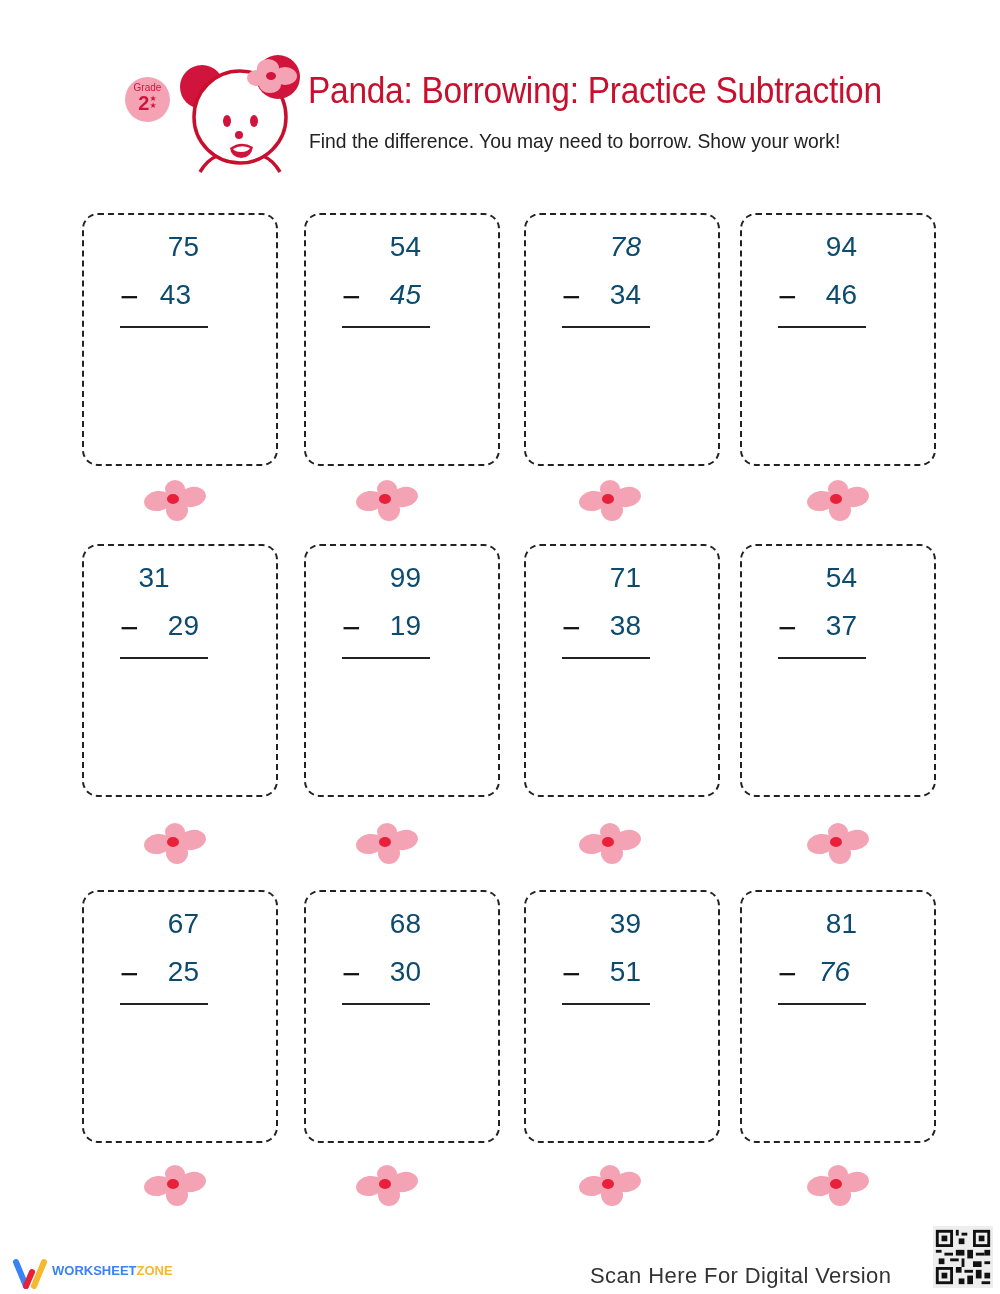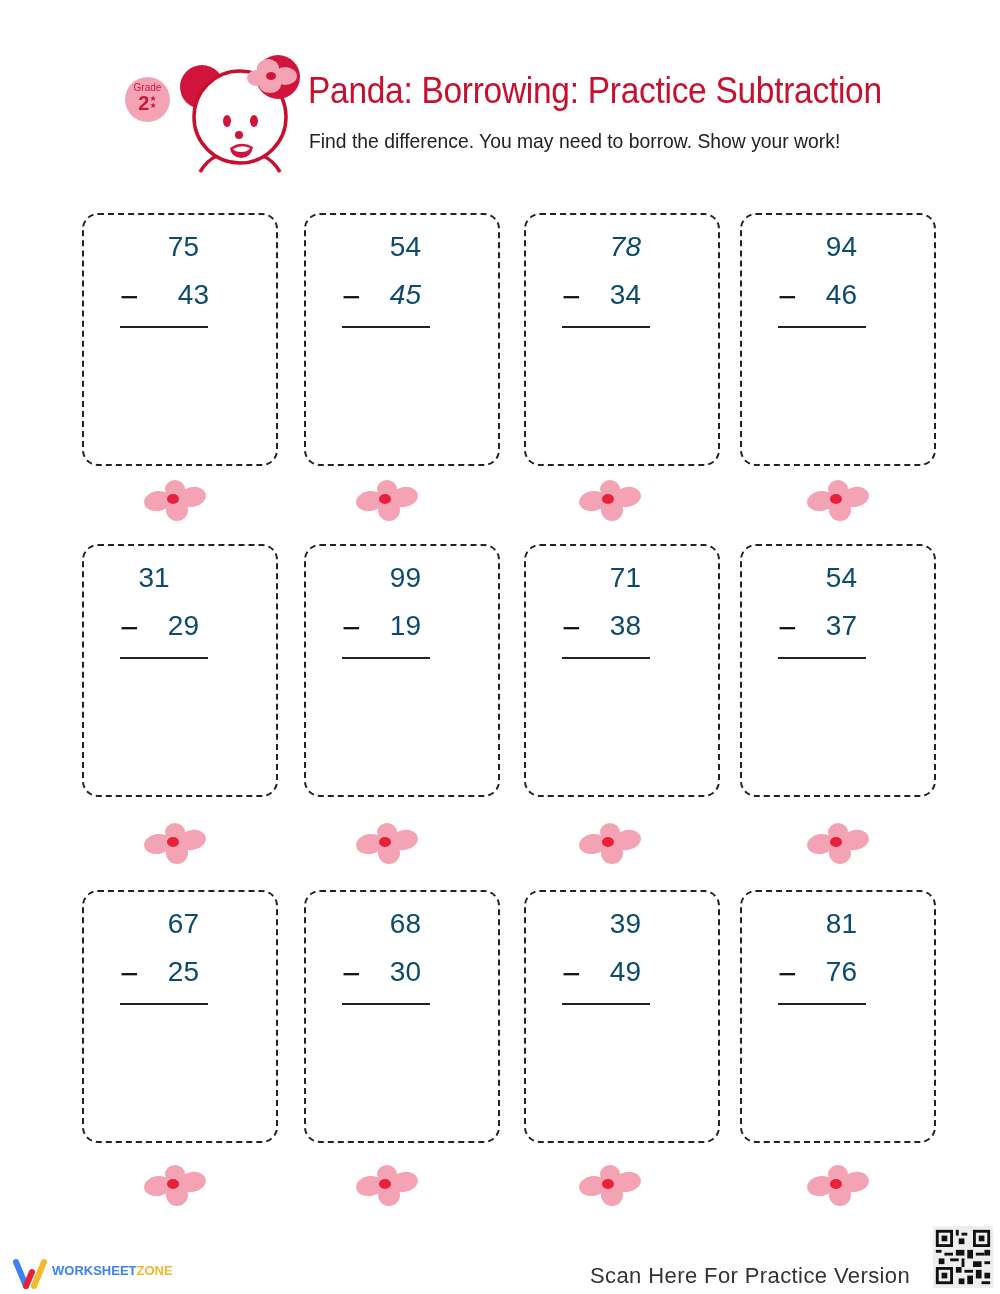--- a/index.html
+++ b/index.html
@@ -52,21 +52,21 @@
   <path d="M105 120 Q98 108 88 104" fill="none" stroke="#c8102e" stroke-width="3.5"></path>
 </svg>
 
 <div class="abs title">Panda: Borrowing: Practice Subtraction</div>
 <div class="abs subtitle">Find the difference.  You may need to borrow.  Show your work!</div>
 
 <div id="grid">
     <div class="abs card" style="left:82px;top:213px;">
       <span class="num" style="left:25px;top:16px;">75</span>
       <span class="minus" style="left:36px;top:64px;">−</span>
-      <span class="num" style="left:35px;top:64px;">43</span>
+      <span class="num" style="left:17px;top:64px;">43</span>
       <div class="rule" style="left:36px;top:111px;"></div>
       <div class="answer-area" style="position:absolute;left:10px;top:120px;width:172px;height:120px;"></div>
     </div>
     <div class="abs card" style="left:304px;top:213px;">
       <span class="num" style="left:25px;top:16px;">54</span>
       <span class="minus" style="left:36px;top:64px;">−</span>
       <span class="num" style="left:25px;top:64px;font-style:italic;">45</span>
       <div class="rule" style="left:36px;top:111px;"></div>
       <div class="answer-area" style="position:absolute;left:10px;top:120px;width:172px;height:120px;"></div>
     </div>
@@ -122,28 +122,28 @@
     <div class="abs card" style="left:304px;top:890px;">
       <span class="num" style="left:25px;top:16px;">68</span>
       <span class="minus" style="left:36px;top:64px;">−</span>
       <span class="num" style="left:25px;top:64px;">30</span>
       <div class="rule" style="left:36px;top:111px;"></div>
       <div class="answer-area" style="position:absolute;left:10px;top:120px;width:172px;height:120px;"></div>
     </div>
     <div class="abs card" style="left:524px;top:890px;">
       <span class="num" style="left:25px;top:16px;">39</span>
       <span class="minus" style="left:36px;top:64px;">−</span>
-      <span class="num" style="left:25px;top:64px;">49</span>
+      <span class="num" style="left:25px;top:64px;">51</span>
       <div class="rule" style="left:36px;top:111px;"></div>
       <div class="answer-area" style="position:absolute;left:10px;top:120px;width:172px;height:120px;"></div>
     </div>
     <div class="abs card" style="left:740px;top:890px;">
       <span class="num" style="left:25px;top:16px;">81</span>
       <span class="minus" style="left:36px;top:64px;">−</span>
-      <span class="num" style="left:25px;top:64px;">76</span>
+      <span class="num" style="left:18px;top:64px;font-style:italic;">76</span>
       <div class="rule" style="left:36px;top:111px;"></div>
       <div class="answer-area" style="position:absolute;left:10px;top:120px;width:172px;height:120px;"></div>
     </div>
     <svg class="abs flower" viewBox="0 0 66 42" style="left:142px;top:479px;">
       <g fill="#f4a3b5">
         <ellipse cx="33" cy="10" rx="10" ry="9"></ellipse>
         <ellipse cx="50" cy="18" rx="14" ry="10" transform="rotate(-10 50 18)"></ellipse>
         <ellipse cx="35" cy="31" rx="11" ry="11"></ellipse>
         <ellipse cx="16" cy="22" rx="14" ry="10" transform="rotate(-8 16 22)"></ellipse>
       </g>
@@ -251,21 +251,21 @@
   </div>
 
 <svg class="abs footer-logo" viewBox="0 0 36 34" width="36" height="34">
   <path d="M4 6 L14 30" stroke="#3b82f6" stroke-width="6" stroke-linecap="round"></path>
   <path d="M14 30 L20 16" stroke="#e8203a" stroke-width="6" stroke-linecap="round"></path>
   <path d="M22 30 L32 6" stroke="#f5b82e" stroke-width="6" stroke-linecap="round"></path>
 </svg>
 <div class="abs brand">
   <span class="b1">WORKSHEET</span><span class="b2">ZONE</span>
 </div>
-<div class="abs scan">Scan Here For Practice Version</div>
+<div class="abs scan">Scan Here For Digital Version</div>
 <svg class="abs qr" viewBox="0 0 21 21">
   <rect width="21" height="21" fill="#eee"></rect>
   <g fill="#111">
     <rect x="1" y="1" width="6" height="6"></rect>
       <rect x="2" y="2" width="4" height="4" fill="#eee"></rect>
       <rect x="3" y="3" width="2" height="2"></rect>
     <rect x="14" y="1" width="6" height="6"></rect>
       <rect x="15" y="2" width="4" height="4" fill="#eee"></rect>
       <rect x="16" y="3" width="2" height="2"></rect>
     <rect x="1" y="14" width="6" height="6"></rect>

